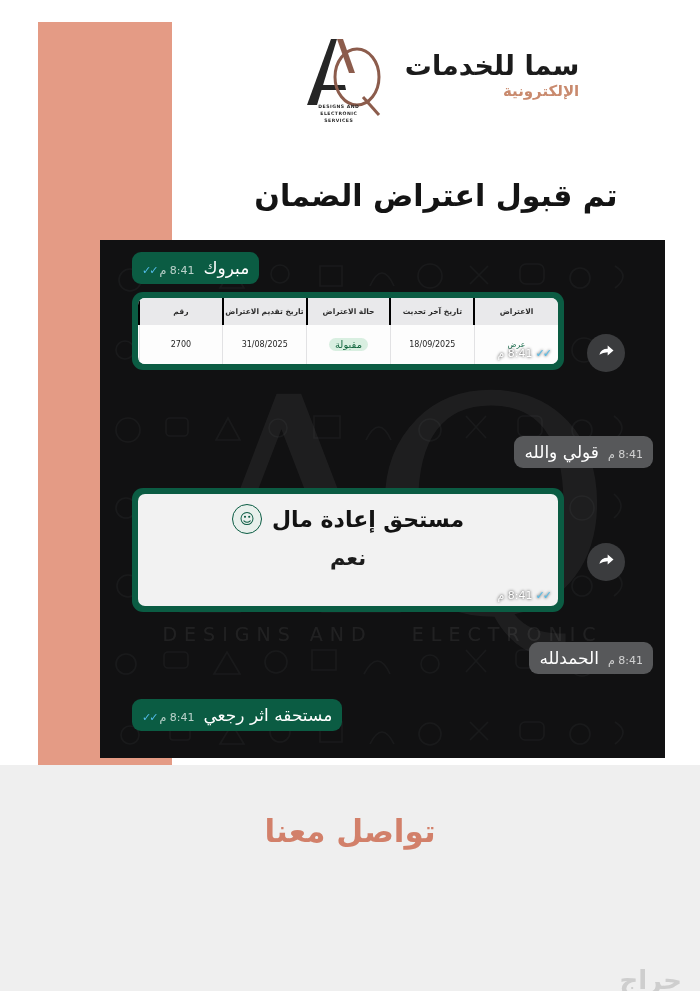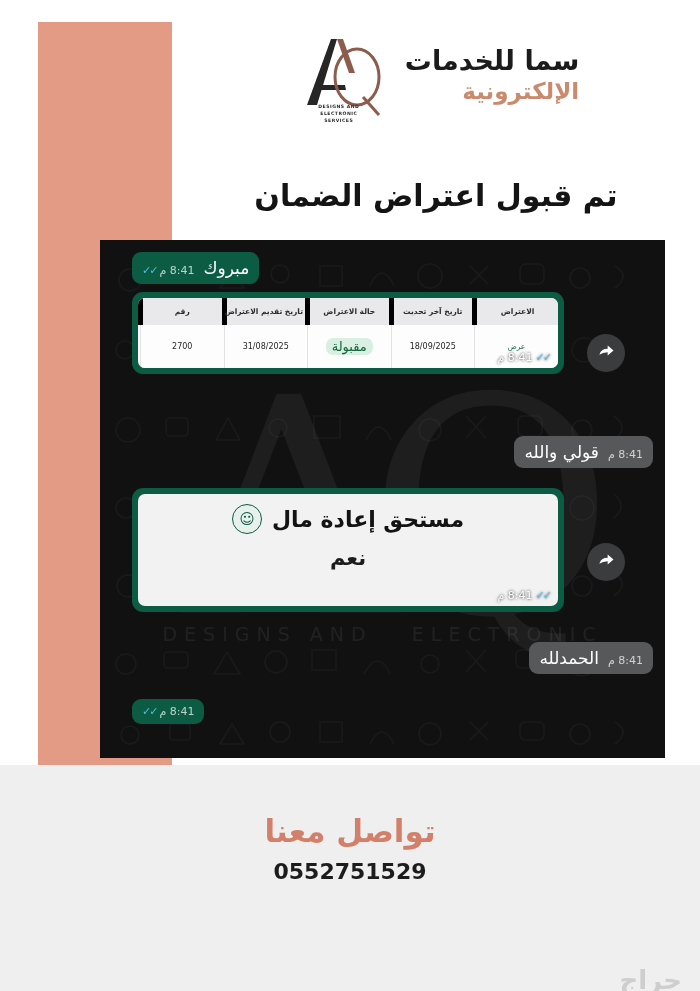--- a/index.html
+++ b/index.html
@@ -57,21 +57,21 @@
     line-height: 1.15;
     direction: rtl;
   }
   .brand-line1 {
     font-size: 27px;
     font-weight: bold;
     color: #1b1b1b;
     letter-spacing: 0px;
   }
   .brand-line2 {
-    font-size: 23px;
+    font-size: 15px;
     font-weight: bold;
     color: #c98a6e;
     margin-top: 2px;
   }
   .logo {
     position: relative;
     width: 92px;
     height: 104px;
     flex: 0 0 auto;
   }
@@ -234,39 +234,39 @@
     direction: rtl;
     background: #ffffff;
     table-layout: fixed;
   }
   .tbl th {
     background: #e9e9eb;
     font-size: 7.5px;
     font-weight: bold;
     color: #2c2c2c;
     padding: 9px 2px;
-    border-left: 5px solid #000000;
+    border-left: 2px solid #000000;
     white-space: nowrap;
   }
   .tbl td {
     font-size: 8px;
     color: #1f1f1f;
     padding: 13px 17px;
     text-align: center;
     border-left: 1px solid #e2e2e4;
     background: #fdfdfd;
     white-space: nowrap;
   }
   .tbl .pill {
     display: inline-block;
     background: #d9efe1;
     color: #13663f;
     border-radius: 7px;
     padding: 1px 6px;
-    font-size: 13px;
+    font-size: 10px;
   }
   .tbl .link {
     color: #1f6f50;
     font-size: 7.5px;
   }
 
   
   .shot2 {
     background: #fbfbfb;
     position: relative;
@@ -571,29 +571,29 @@
         <div class="bubble in">
           <span class="meta">
             <span>8:41 م</span>
           </span>
           <span class="msg">الحمدلله</span>
         </div>
       </div>
 
       <div class="row" style="left:32px; top:459px;">
         <div class="bubble out">
+          <span class="msg">مستحقه اثر رجعي</span>
           <span class="meta">
             <span>8:41 م</span>
             <span class="ticks">✓✓</span>
           </span>
         </div>
       </div>
 
     </div>
   </div>
 
   <div class="footer">
     <div class="cta">تواصل معنا</div>
-    <div class="phone">0552751529</div>
     <div class="wm">حراج</div>
   </div>
 
 </div>
 
 </body></html>

